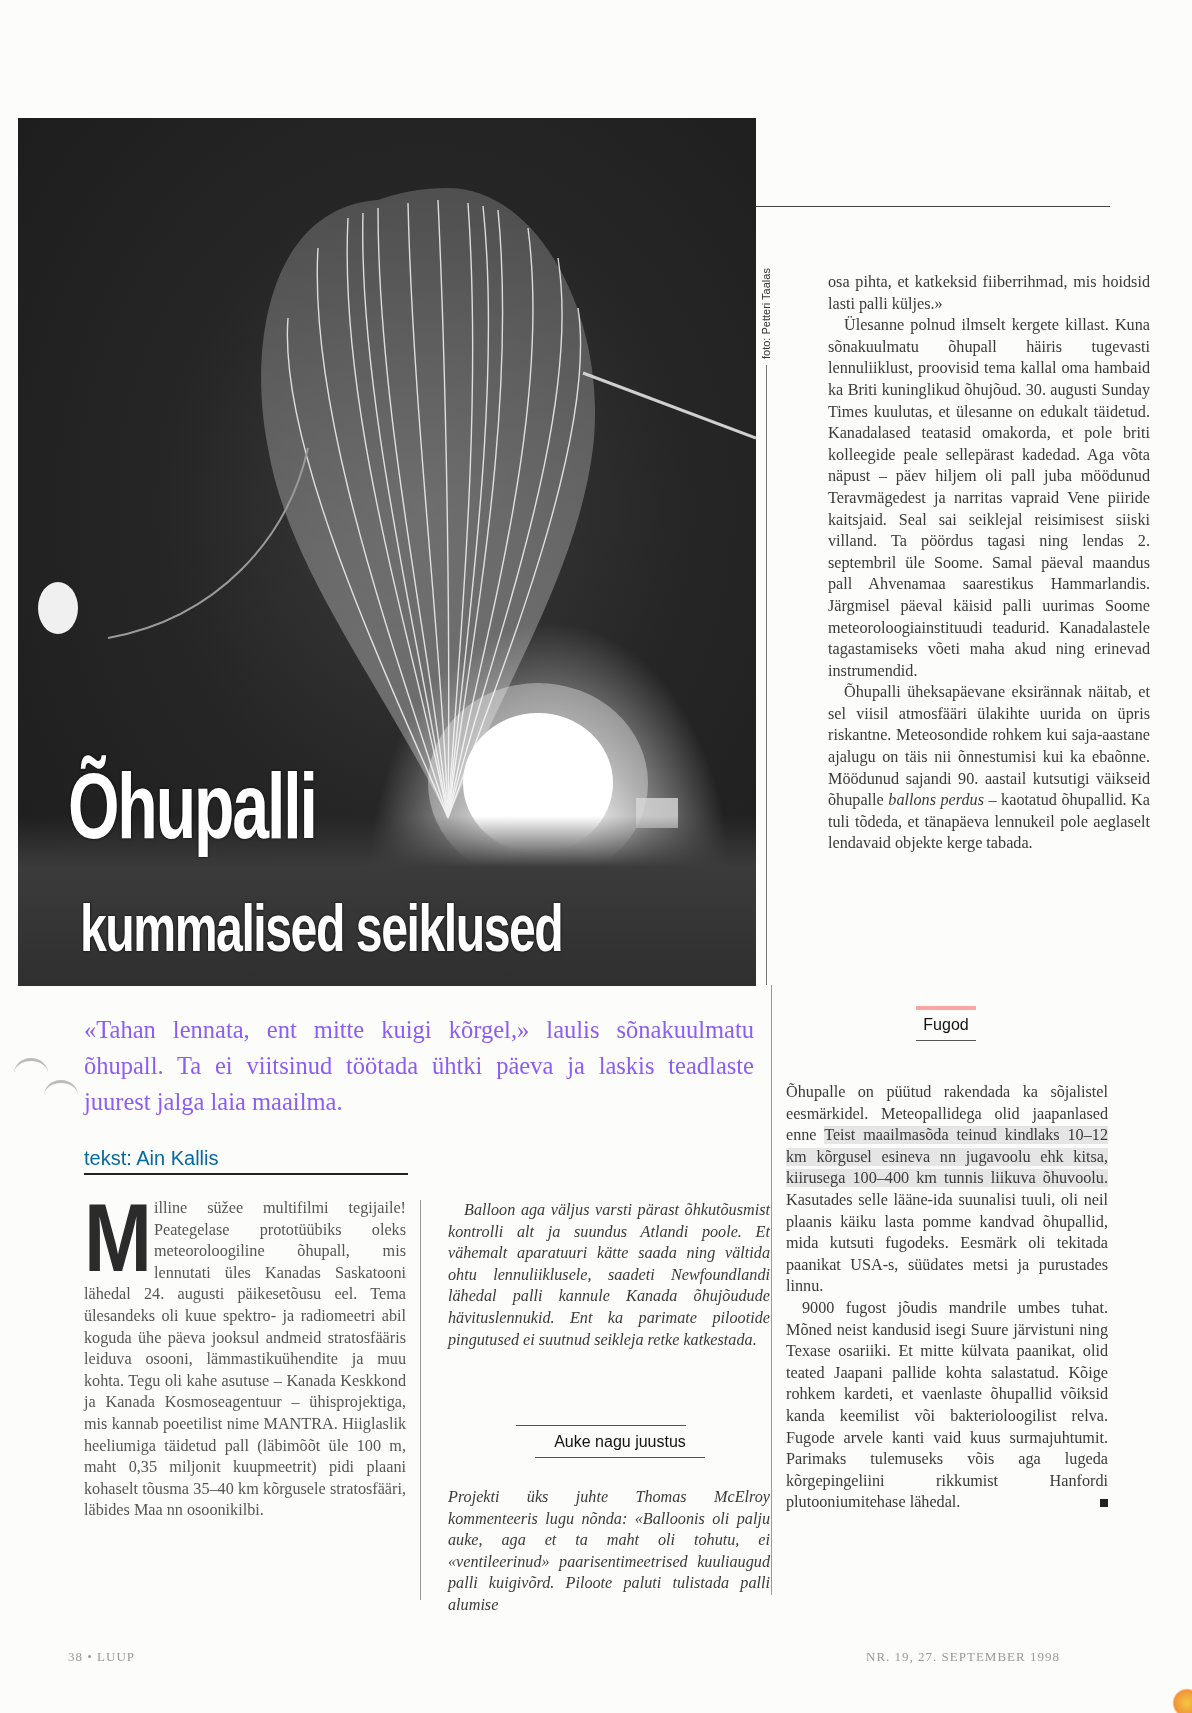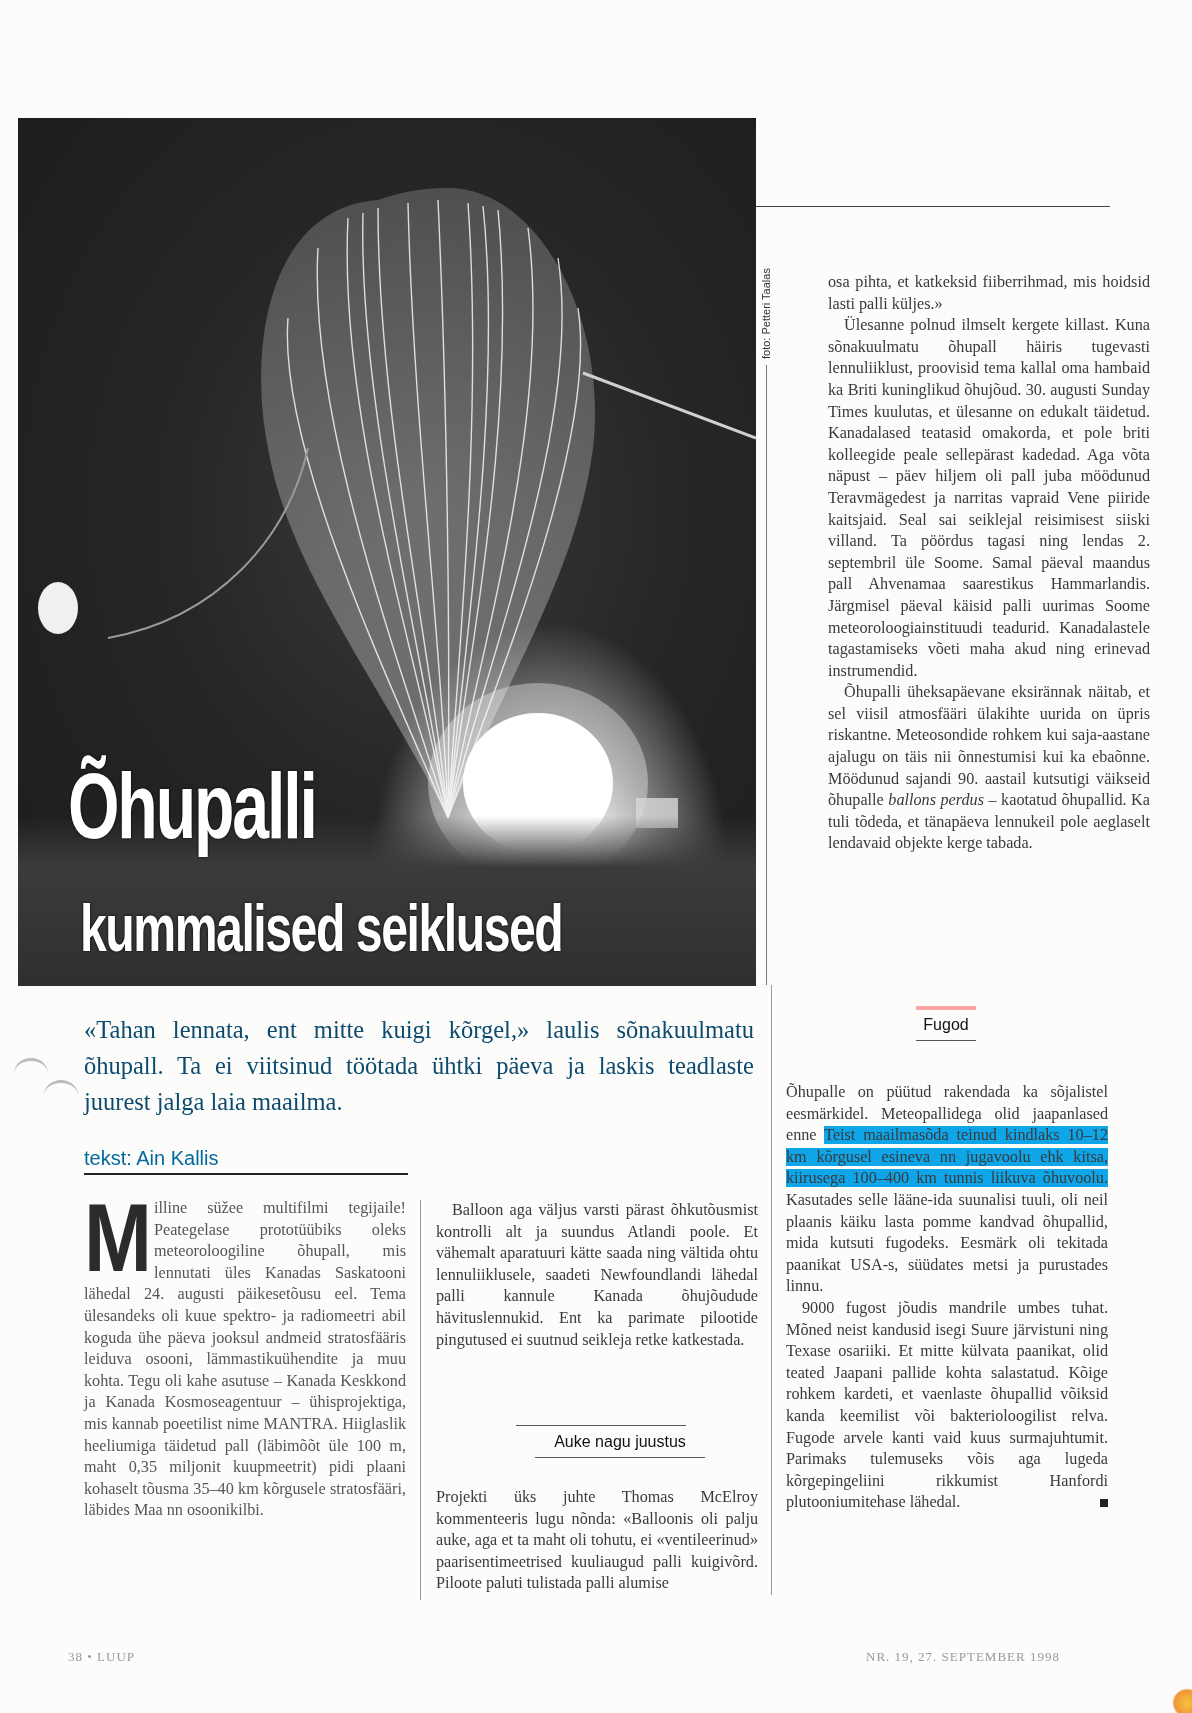--- a/index.html
+++ b/index.html
@@ -40,36 +40,36 @@
   .photo-credit span {
     position: absolute; left: 0; top: 96px; white-space: nowrap;
     transform: rotate(-90deg); transform-origin: left top;
     font-family: "Liberation Sans", "DejaVu Sans", sans-serif; font-size: 11px; color: #333;
   }
   .credit-rule { position: absolute; left: 766px; top: 365px; width: 1px; height: 620px; background: #777; }
   .top-rule { position: absolute; left: 756px; top: 206px; width: 354px; height: 1px; background: #444; }
 
   .lead {
     position: absolute; left: 84px; top: 1012px; width: 670px;
-    font-size: 24.5px; line-height: 36px; color: #0c4a6e; text-align: justify;
+    font-size: 24.5px; line-height: 36px; color: #8b5cf6; text-align: justify;
   }
   .byline {
     position: absolute; left: 84px; top: 1147px;
     font-family: "Liberation Sans", "DejaVu Sans", sans-serif; font-size: 20px; color: #0369a1;
   }
   .byline-rule { position: absolute; left: 84px; top: 1173px; width: 324px; height: 2px; background: #222; }
 
   .col {
     position: absolute; font-size: 16.2px; line-height: 21.6px; text-align: justify; color: #3a3a3a;
     hyphens: manual;
   }
   .col p { margin: 0; text-indent: 16px; }
   .col p.noindent { text-indent: 0; }
   .col1 { left: 84px; top: 1198px; width: 322px; color: #555; }
-  .col2 { left: 436px; top: 1200px; width: 322px; }
+  .col2 { left: 448px; top: 1200px; width: 322px; font-style: italic; }
   .col3 { left: 786px; top: 272px; width: 322px; margin-left: 42px; }
   .col3b { left: 786px; top: 1082px; width: 322px; }
 
   .dropcap {
     float: left; font-family: "Liberation Sans", "DejaVu Sans", sans-serif; font-weight: bold;
     font-size: 96px; line-height: 76px; height: 82px; color: #2b2b2b;
     margin: 2px 6px 0 0; transform: scaleX(0.85); transform-origin: left top; width: 64px;
   }
   .vrule { position: absolute; width: 1px; background: #999; }
   .vr1 { left: 420px; top: 1200px; height: 400px; }
@@ -77,21 +77,21 @@
 
   .subhead {
     position: absolute; font-family: "Liberation Sans", "DejaVu Sans", sans-serif;
     font-size: 16px; color: #111; text-align: center;
     border-top: 4px solid #fca5a5; border-bottom: 1px solid #555; padding: 6px 0;
   }
   .sh1 { left: 535px; top: 1425px; width: 170px; border-top: none; }
   .sh1-top { position: absolute; left: 516px; top: 1425px; width: 170px; height: 1px; background: #555; }
   .sh2 { left: 916px; top: 1006px; width: 60px; }
 
-  .hl { background: #0ea5e9; }
+  .hl { background: #e5e5e5; }
   .endmark { display: inline-block; width: 8px; height: 8px; background: #222; float: right; margin-top: 7px; }
 
   .footer-left {
     position: absolute; left: 68px; top: 1649px; font-size: 13px; color: #999; letter-spacing: 1px;
   }
   .footer-right {
     position: absolute; left: 866px; top: 1649px; font-size: 13px; color: #999; letter-spacing: 1px;
   }
   .hole { position: absolute; width: 34px; height: 28px; border-top: 3px solid #bbb; border-radius: 50% 50% 0 0; }
   .flower { position: absolute; left: 1172px; top: 1688px; width: 30px; height: 30px; border-radius: 50%;

